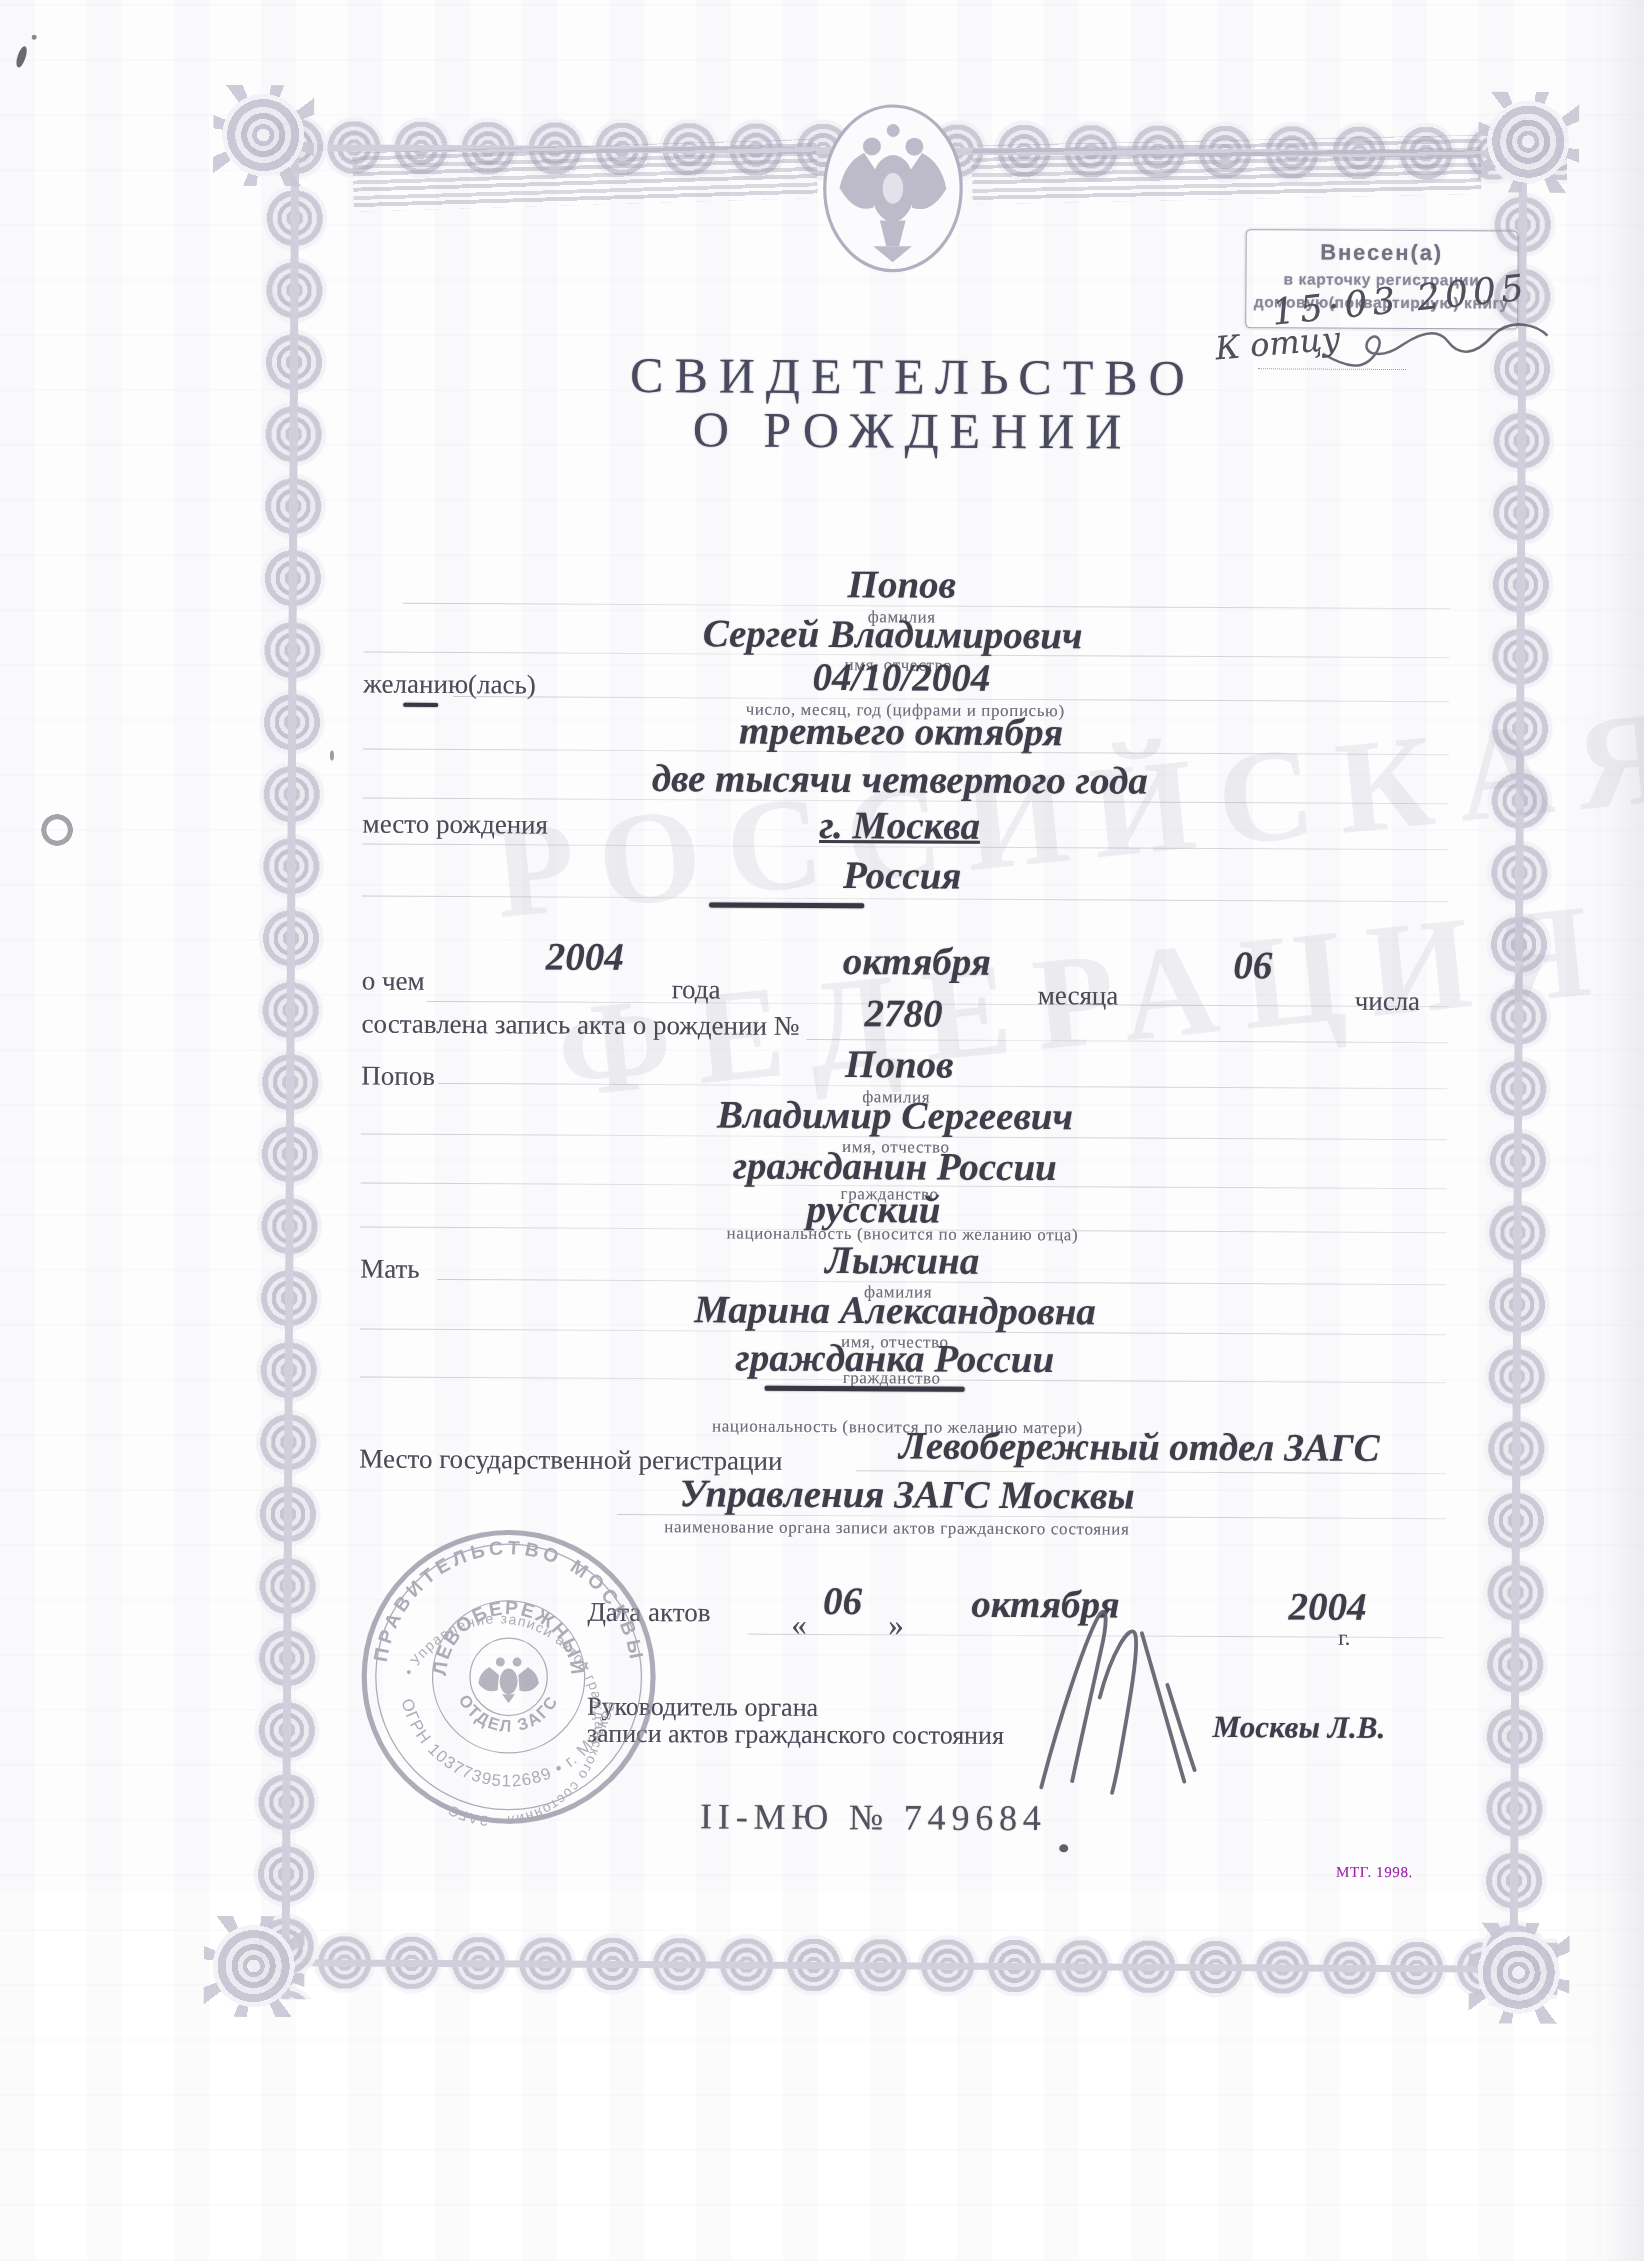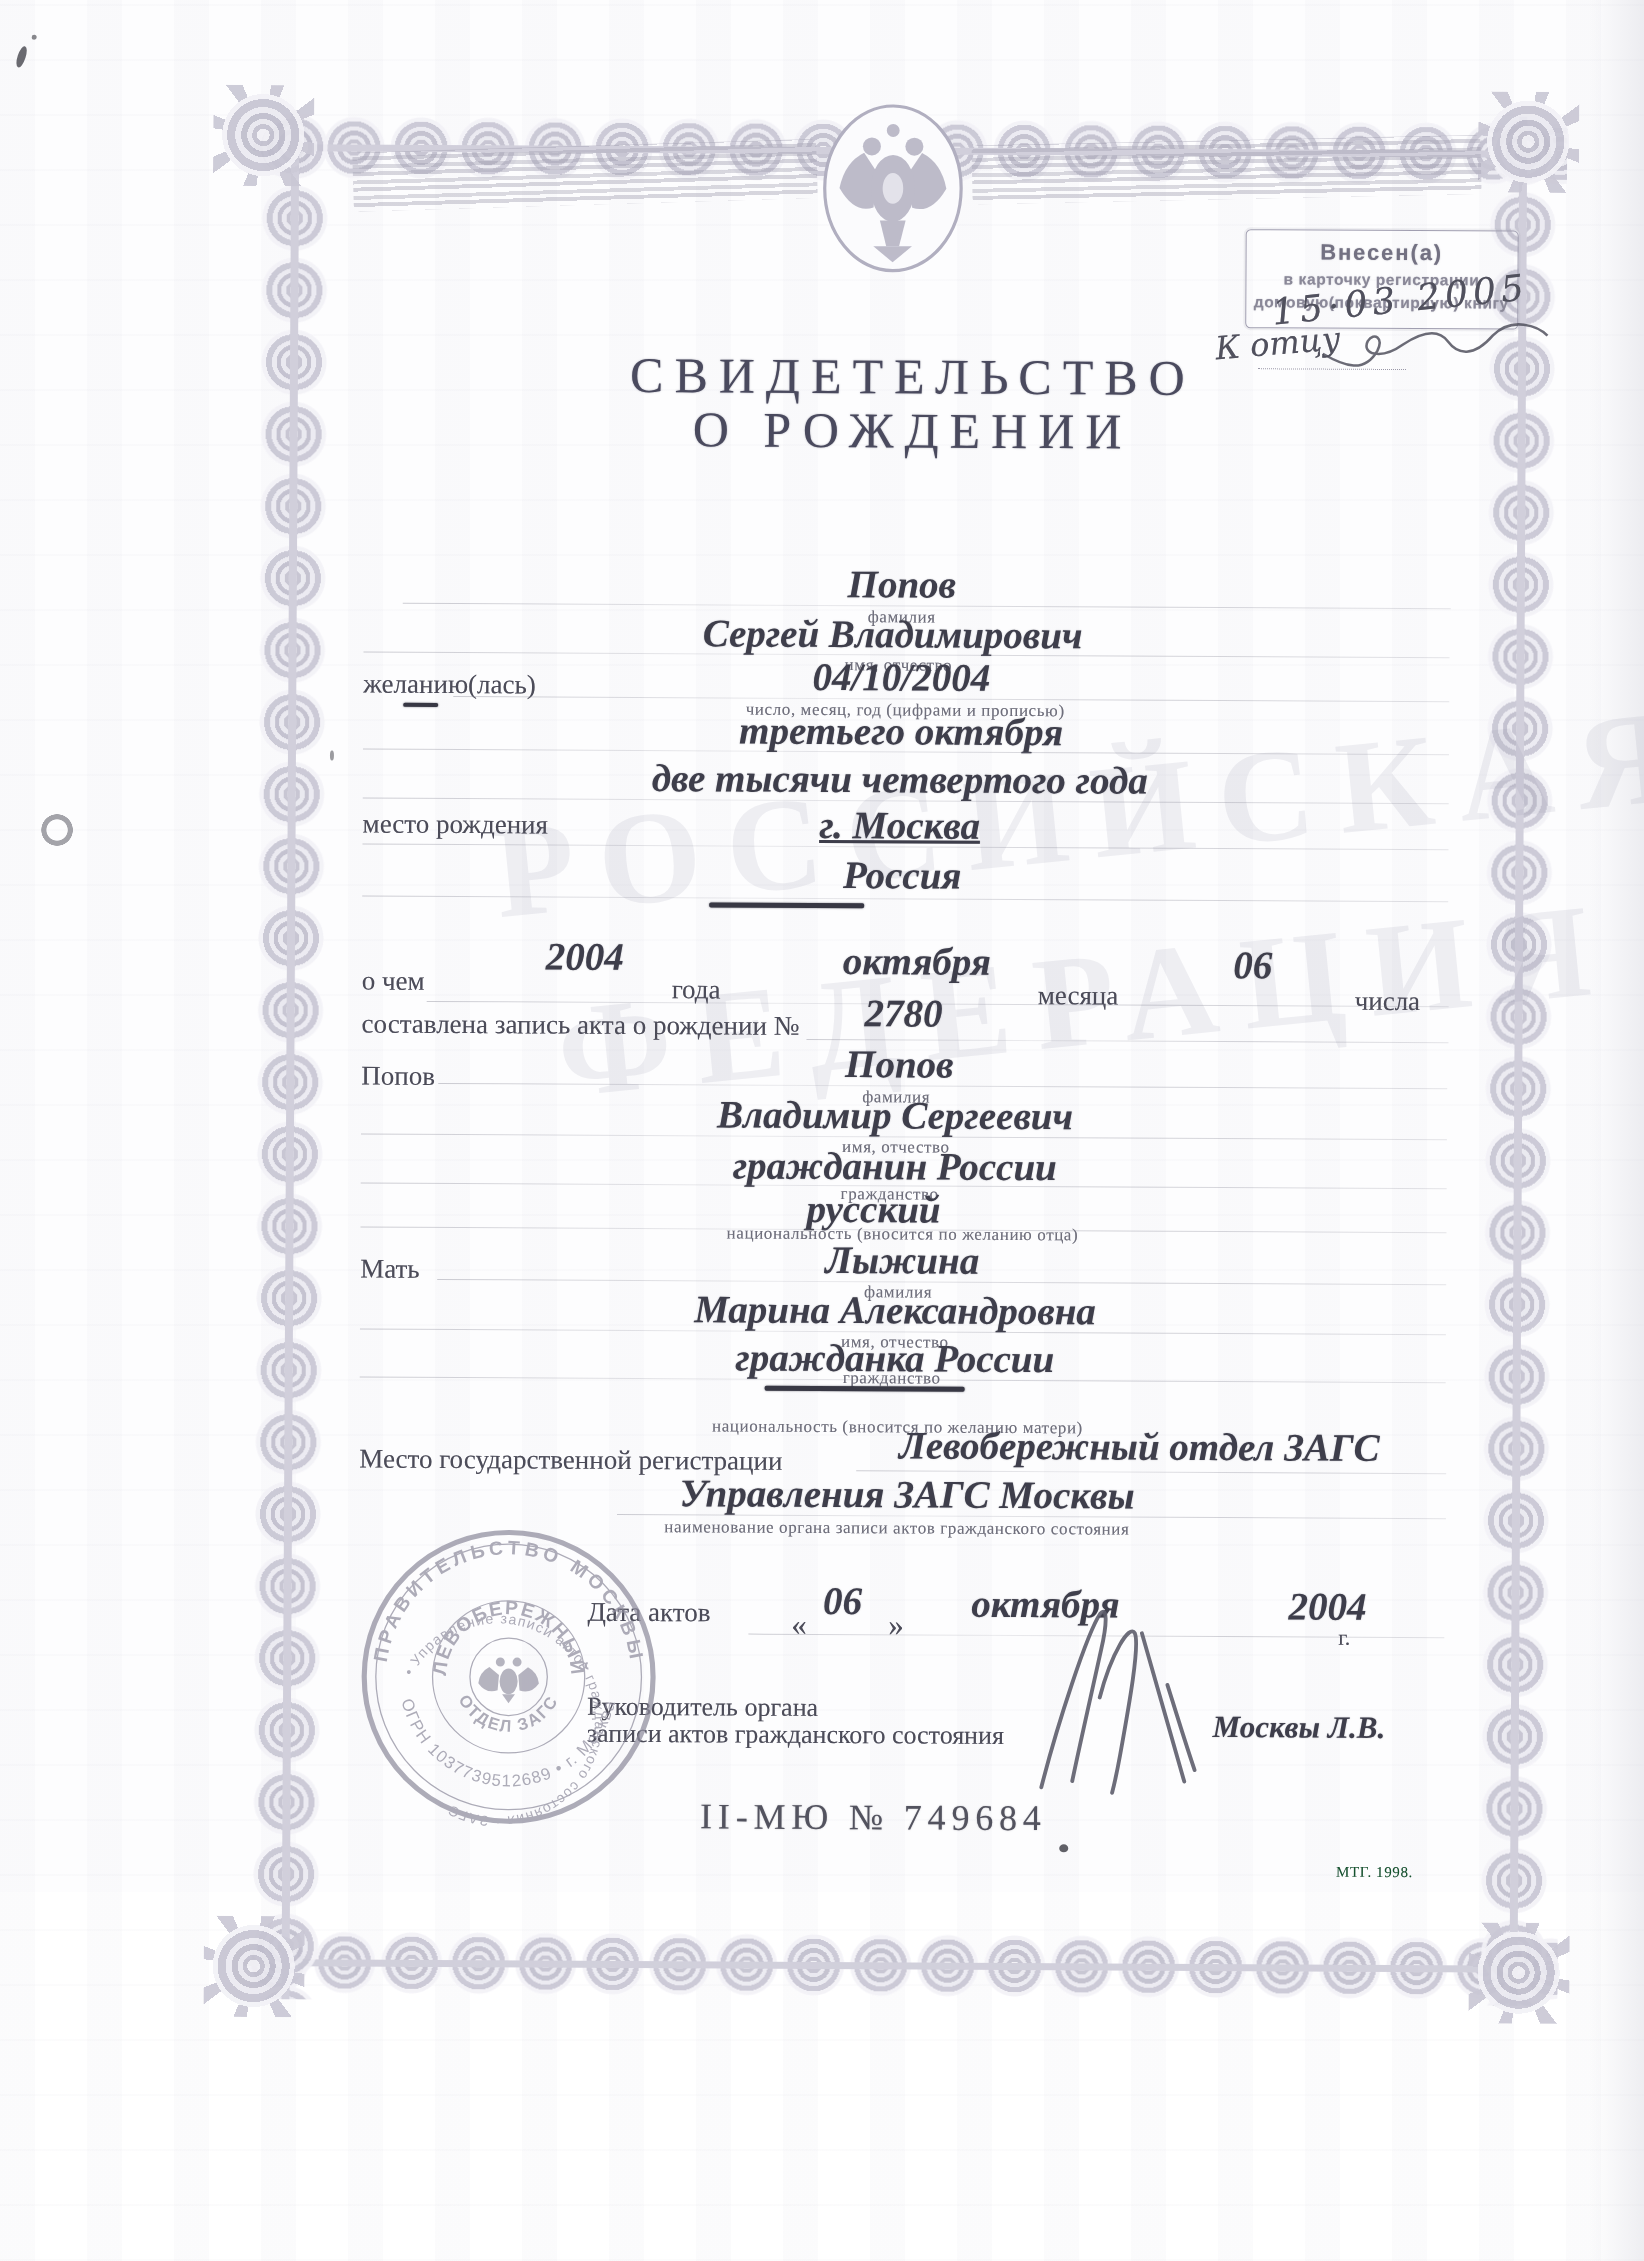--- a/index.html
+++ b/index.html
@@ -252,21 +252,21 @@
         <circle cx="248" cy="212" r="7"></circle>
         <path d="M205,220 Q190,228 188,245 Q200,262 218,256 L220,232 Z"></path>
         <path d="M265,220 Q280,228 282,245 Q270,262 252,256 L250,232 Z"></path>
         <ellipse cx="235" cy="242" rx="14" ry="20"></ellipse>
         <path d="M225,262 L245,262 L235,276 Z"></path>
       </g>
     </svg>
 
     <div class="abs ctr series" style="left:877px;top:1796px;">II-МЮ   №  749684</div>
 
-    <div class="abs cap" style="left:1340px;top:1861px;font-size:15px;color:#14532d;">МТГ. 1998.</div>
+    <div class="abs cap" style="left:1340px;top:1861px;font-size:15px;color:#a21caf;">МТГ. 1998.</div>
 
     <div class="speck" style="left:11.6px;top:50px;width:7.7px;height:22px;opacity:.75;transform:rotate(18deg);"></div>
     <div class="speck" style="left:26px;top:39px;width:5.2px;height:5.2px;opacity:.6;"></div>
     <div class="abs" style="left:34px;top:814px;width:43px;height:40px;border-radius:50%;
          background:radial-gradient(circle, rgba(0,0,0,0) 0 10.3px, rgba(90,90,100,.55) 11px 15.5px, rgba(0,0,0,0) 16px);"></div>
     <div class="speck" style="left:1063px;top:1843px;width:9px;height:7.7px;opacity:.8;"></div>
     <div class="speck" style="left:328px;top:753px;width:3.9px;height:10.3px;opacity:.5;"></div>
   </div>
 </div>
 

